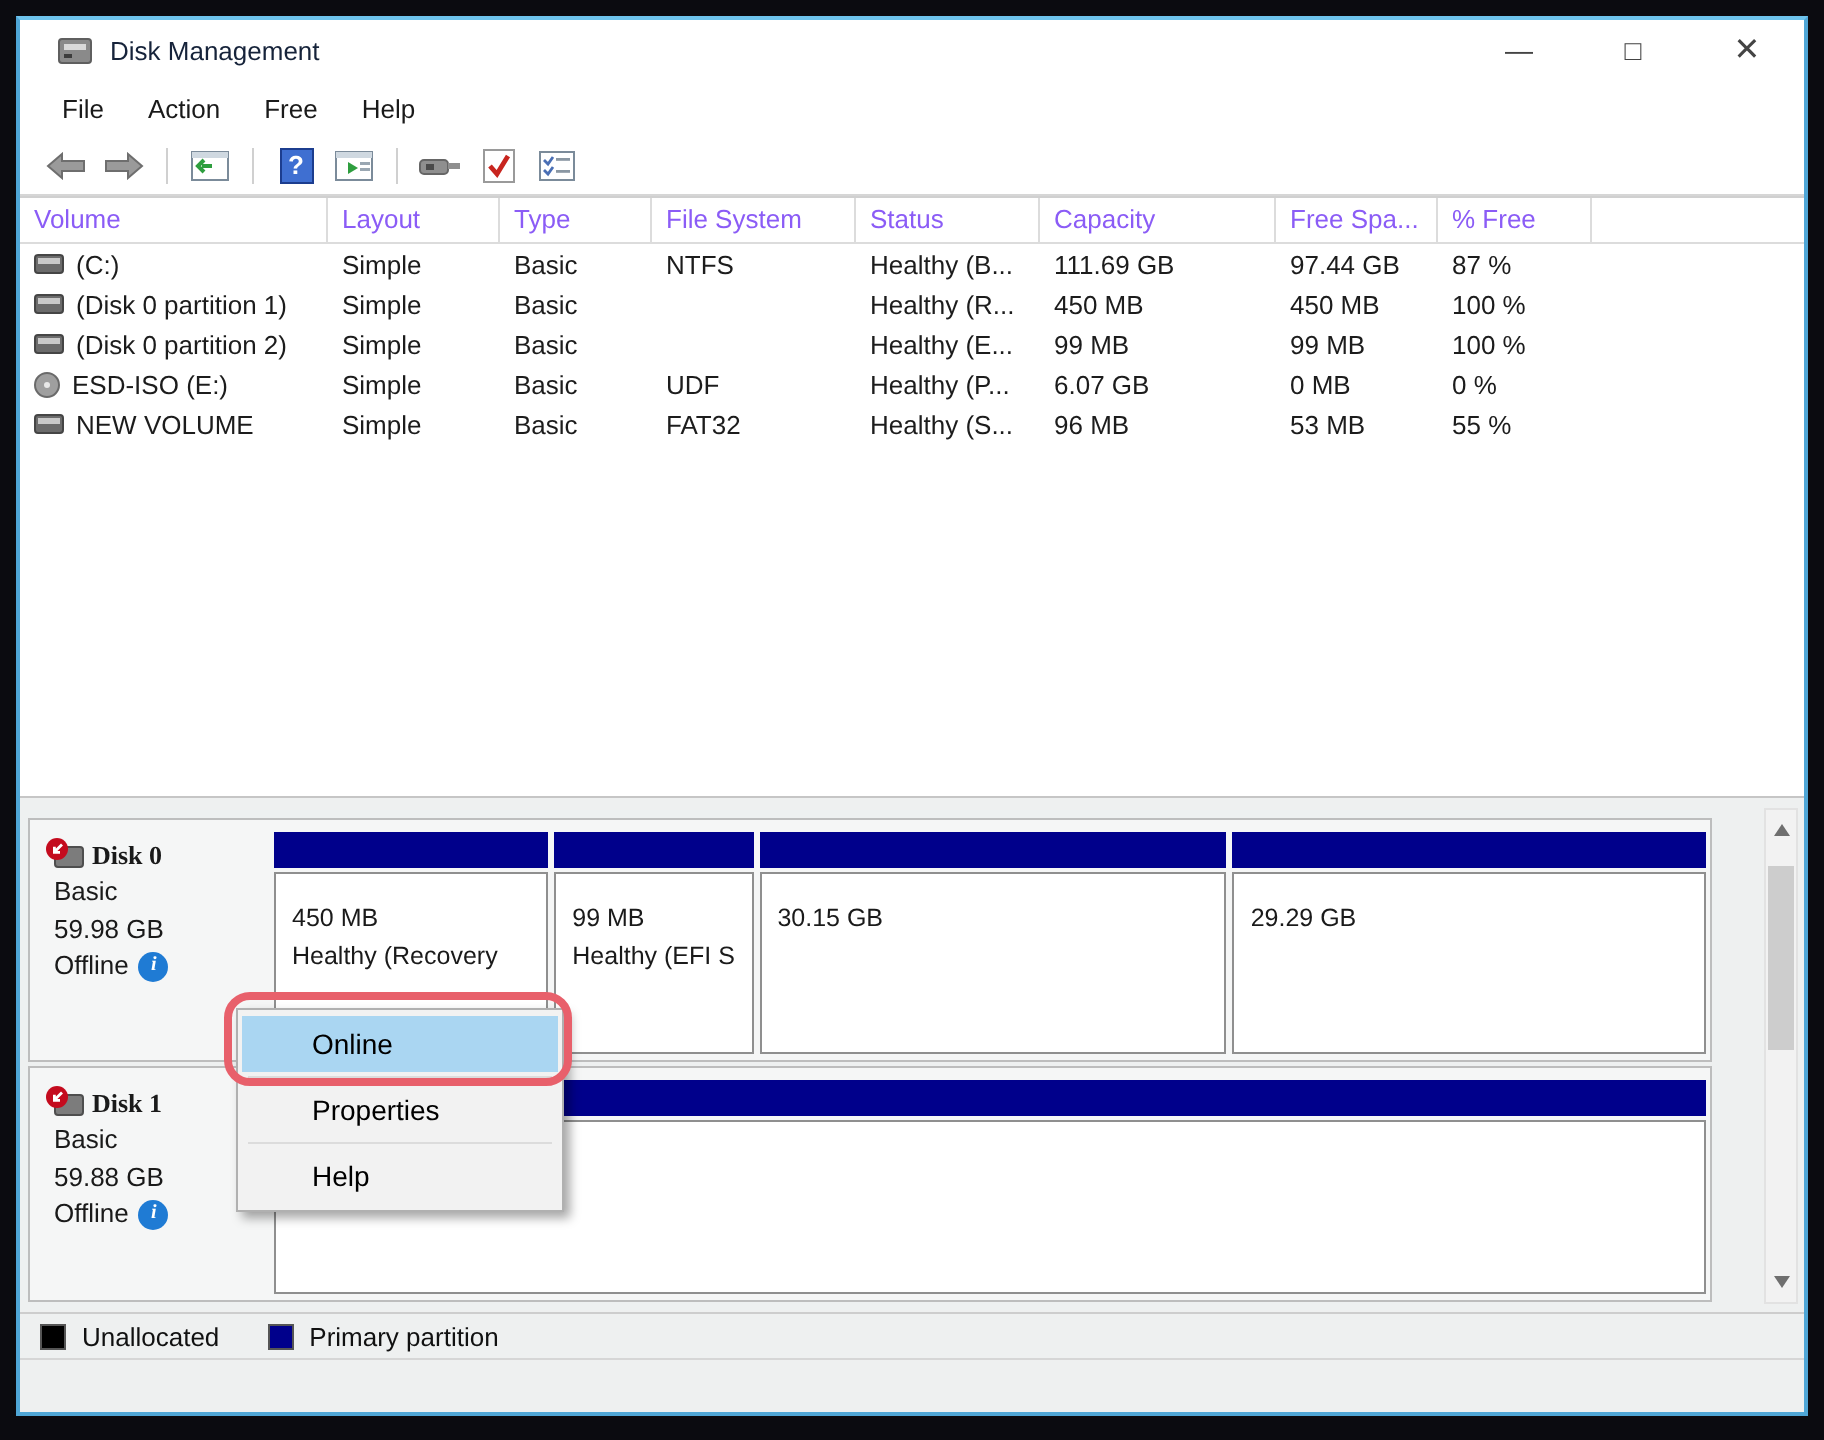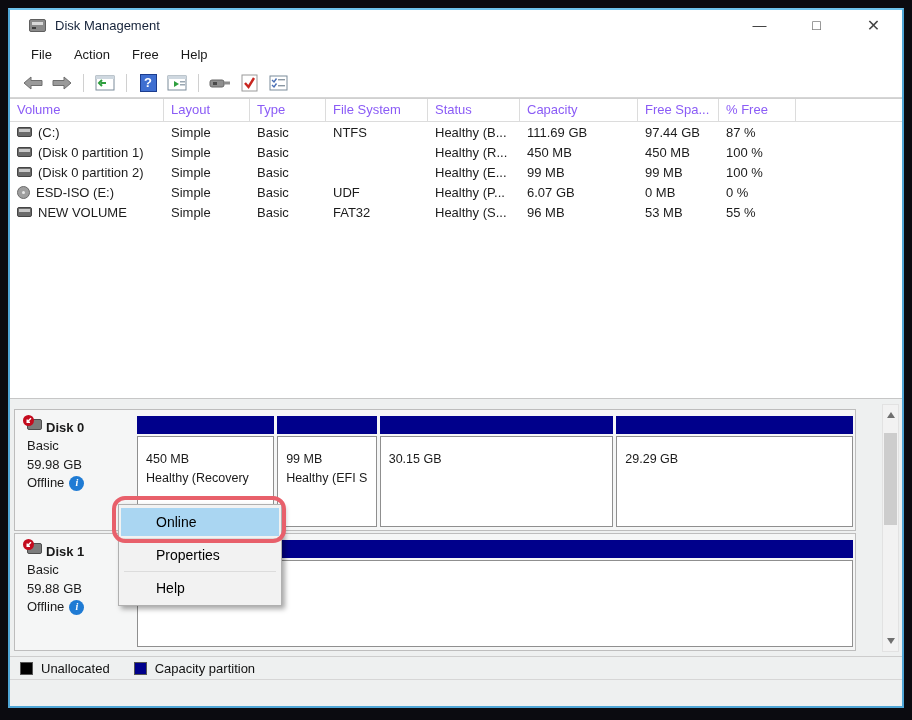--- a/index.html
+++ b/index.html
@@ -45,21 +45,21 @@
   .cd-icon { width:13px; height:13px; border-radius:50%; background:#9f9f9f; border:1px solid #6a6a6a;
              margin-right:6px; position:relative; flex:none; }
   .cd-icon:before { content:""; position:absolute; left:4px; top:4px; width:3px; height:3px; border-radius:50%; background:#e8e8e8; }
 
   
   .diskview { height:258px; background:#eef0f0; border-top:1px solid #c6c6c6; position:relative; flex:none; }
   .disk-row { position:absolute; left:4px; width:842px; background:#f5f6f6; border:1px solid #bdbdbd; display:flex; }
   .disk-row.r0 { top:10px; height:122px; }
   .disk-row.r1 { top:134px; height:118px; }
   .disk-label { width:118px; flex:none; padding:9px 0 0 12px; font-size:13px; color:#1a1a1a; line-height:1.42; }
-  .disk-name { font-weight:bold; display:flex; align-items:flex-start; }
+  .disk-name { font-weight:bold; display:flex; align-items:center;font-family:Liberation Serif, serif; }
   .disk-drive-ico { width:15px; height:11px; background:#7c7c7c; border:1px solid #4e4e4e; border-radius:2px;
                     margin-right:4px; position:relative; }
   .badge { position:absolute; left:-5px; top:-5px; width:11px; height:11px; }
   .offline-line { display:flex; align-items:center; gap:5px; }
   .info-ico { width:15px; height:15px; border-radius:50%; background:#1f7bd4; color:#fff; font-size:10px;
               font-weight:bold; display:flex; align-items:center; justify-content:center; font-family:"Liberation Serif",serif; font-style:italic; }
   .partition-area { flex:1; display:flex; gap:3px; padding:6px 2px 3px 4px; }
   .partition { display:flex; flex-direction:column; }
   .p-bar { height:18px; background:#00008b; margin-bottom:2px; flex:none; }
   .p-body { flex:1; background:#fff; border:1px solid #8f8f8f; padding:13px 0 0 8px; font-size:12.5px;
@@ -336,21 +336,21 @@
       <span class="vs-arrow vs-up"></span>
       <span class="vs-thumb"></span>
       <span class="vs-arrow vs-down"></span>
     </div>
   </div>
 
   <div class="legendbar">
     <span class="swatch" style="background:#000000;"></span>
     <span class="legend-label">Unallocated</span>
     <span class="swatch" style="background:#00008b;"></span>
-    <span class="legend-label">Capacity partition</span>
+    <span class="legend-label">Primary partition</span>
   </div>
 
   <div class="statusbar"></div>
 </div>
 
 <div class="ctx">
   <div class="ctx-item highlight">Online</div>
   <div class="ctx-sep"></div>
   <div class="ctx-item">Properties</div>
   <div class="ctx-sep"></div>

